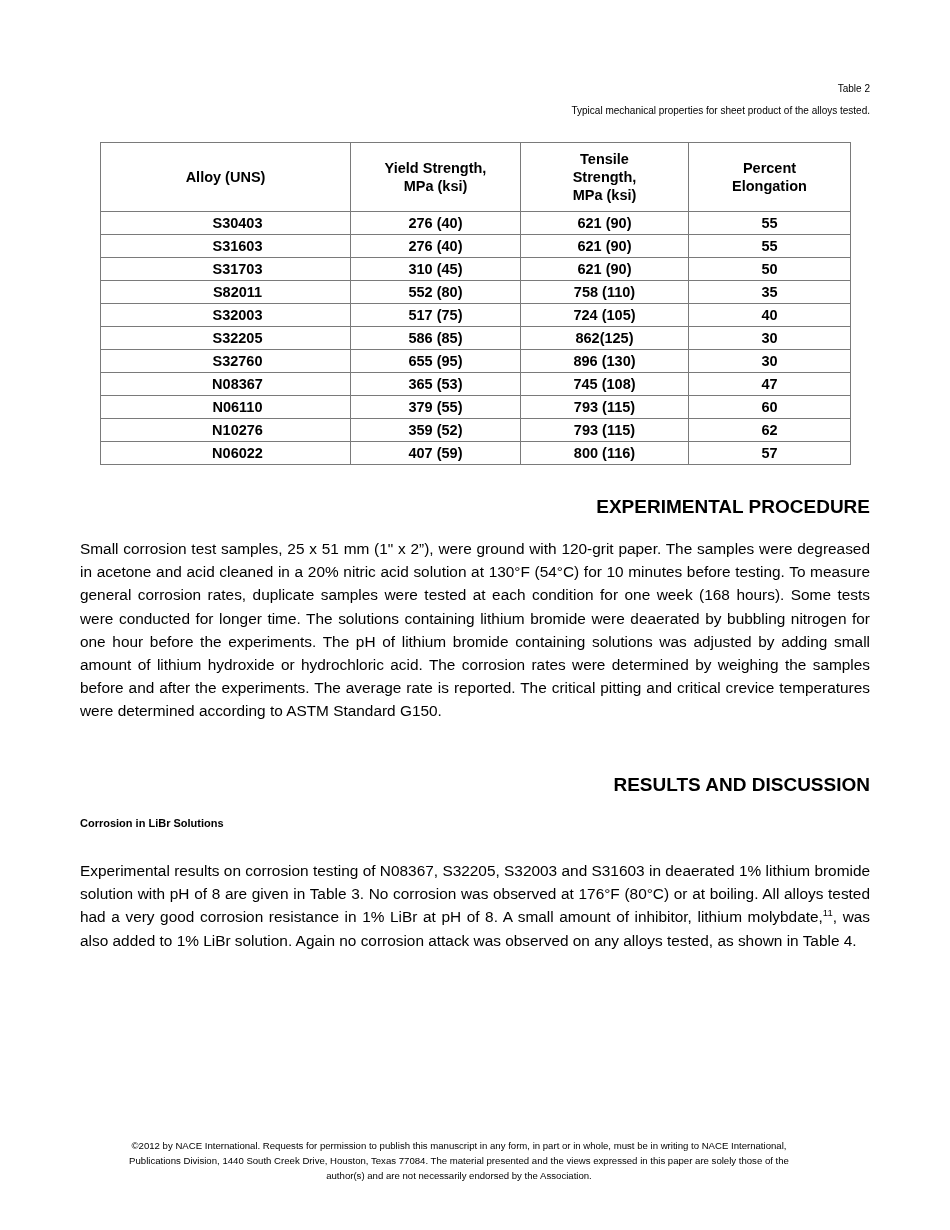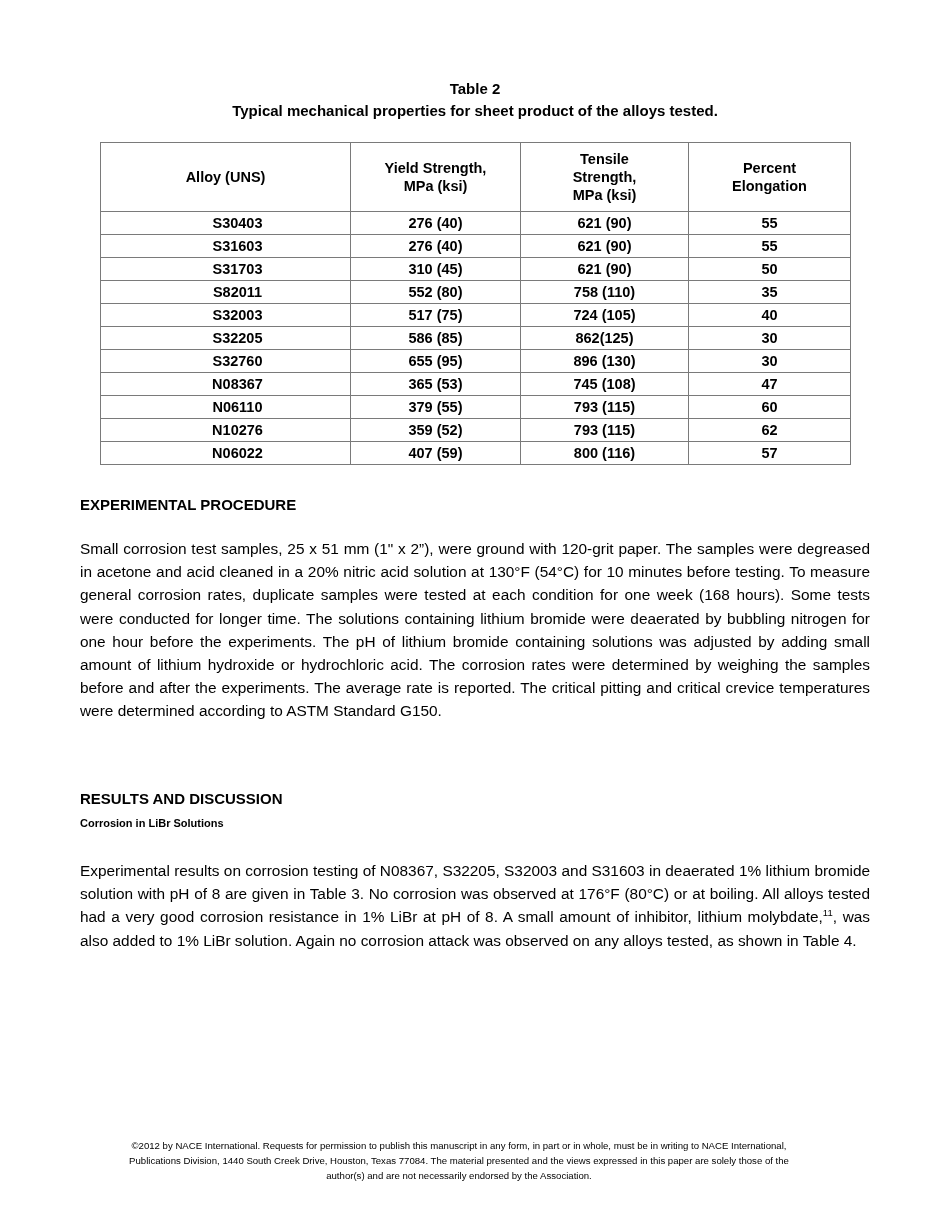--- a/index.html
+++ b/index.html
@@ -20,23 +20,23 @@
     position: absolute;
     inset: 0;
   }
 
   
   .table-caption {
     position: absolute;
     left: 80px;
     top: 78px;
     width: 790px;
-    text-align: center;
-    font-size: 15px;
-    font-weight: bold;
+    text-align: right;
+    font-size: 10px;
+    font-weight: normal;
     line-height: 22px;
   }
   .table-caption .cap-line { display: block; }
 
   
   .data-table {
     position: absolute;
     left: 100px;
     top: 142px;
     width: 750px;
@@ -69,22 +69,22 @@
   col.c-alloy  { width: 250px; }
   col.c-yield  { width: 170px; }
   col.c-tens   { width: 168px; }
   col.c-elong  { width: 162px; }
 
   
   .section-heading {
     position: absolute;
     left: 80px;
     width: 790px;
-    text-align: left;
-    font-size: 15px;
+    text-align: right;
+    font-size: 19px;
     font-weight: bold;
   }
   .sub-heading {
     position: absolute;
     left: 80px;
     width: 790px;
     text-align: left;
     font-size: 11px;
     font-weight: bold;
   }
@@ -100,21 +100,21 @@
     hyphens: none;
   }
   .body-par sup {
     font-size: 0.62em;
     vertical-align: super;
     line-height: 0;
   }
 
   #heading-experimental { top: 496px; }
   #par-experimental     { top: 537px; }
-  #heading-results      { top: 790px; }
+  #heading-results      { top: 774px; }
   #sub-corrosion        { top: 817px; }
   #par-results          { top: 859px; }
 
   
   .footer {
     position: absolute;
     left: 44px;
     top: 1138px;
     width: 830px;
     text-align: center;

